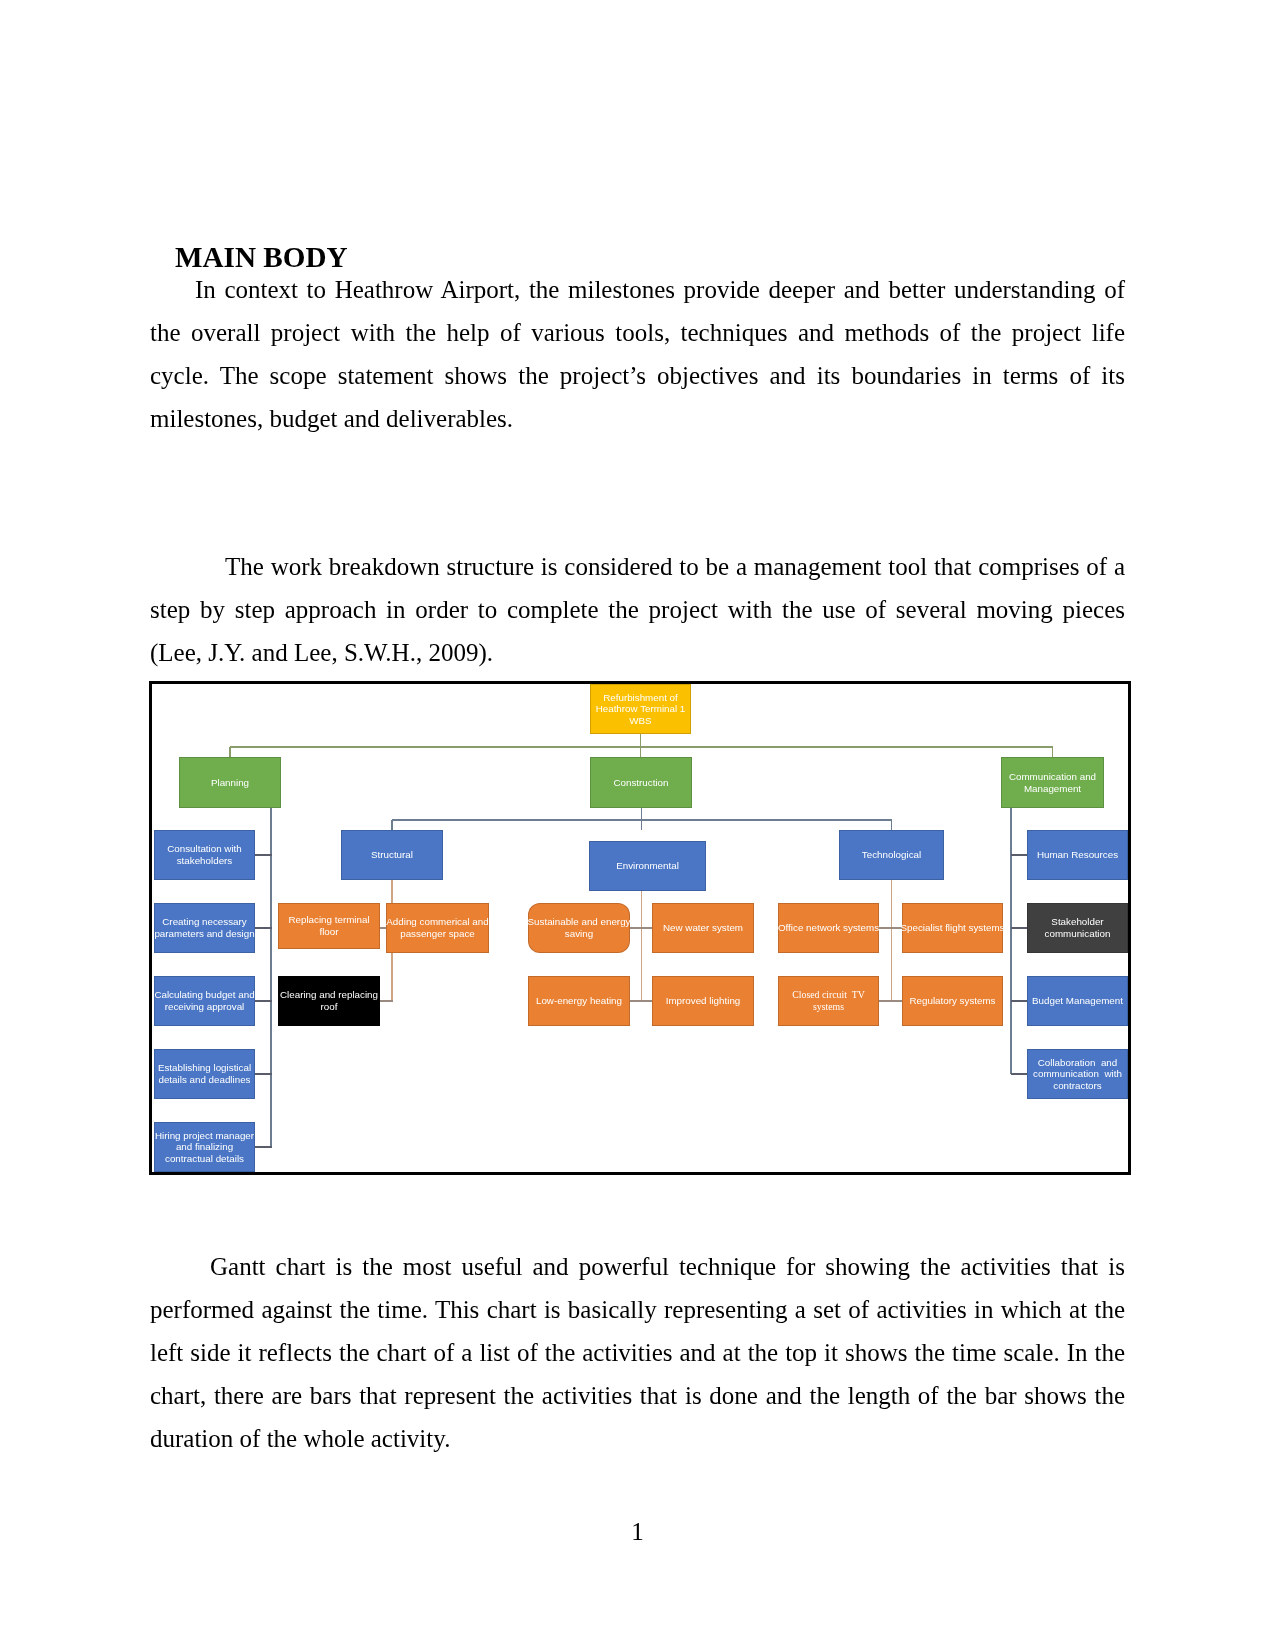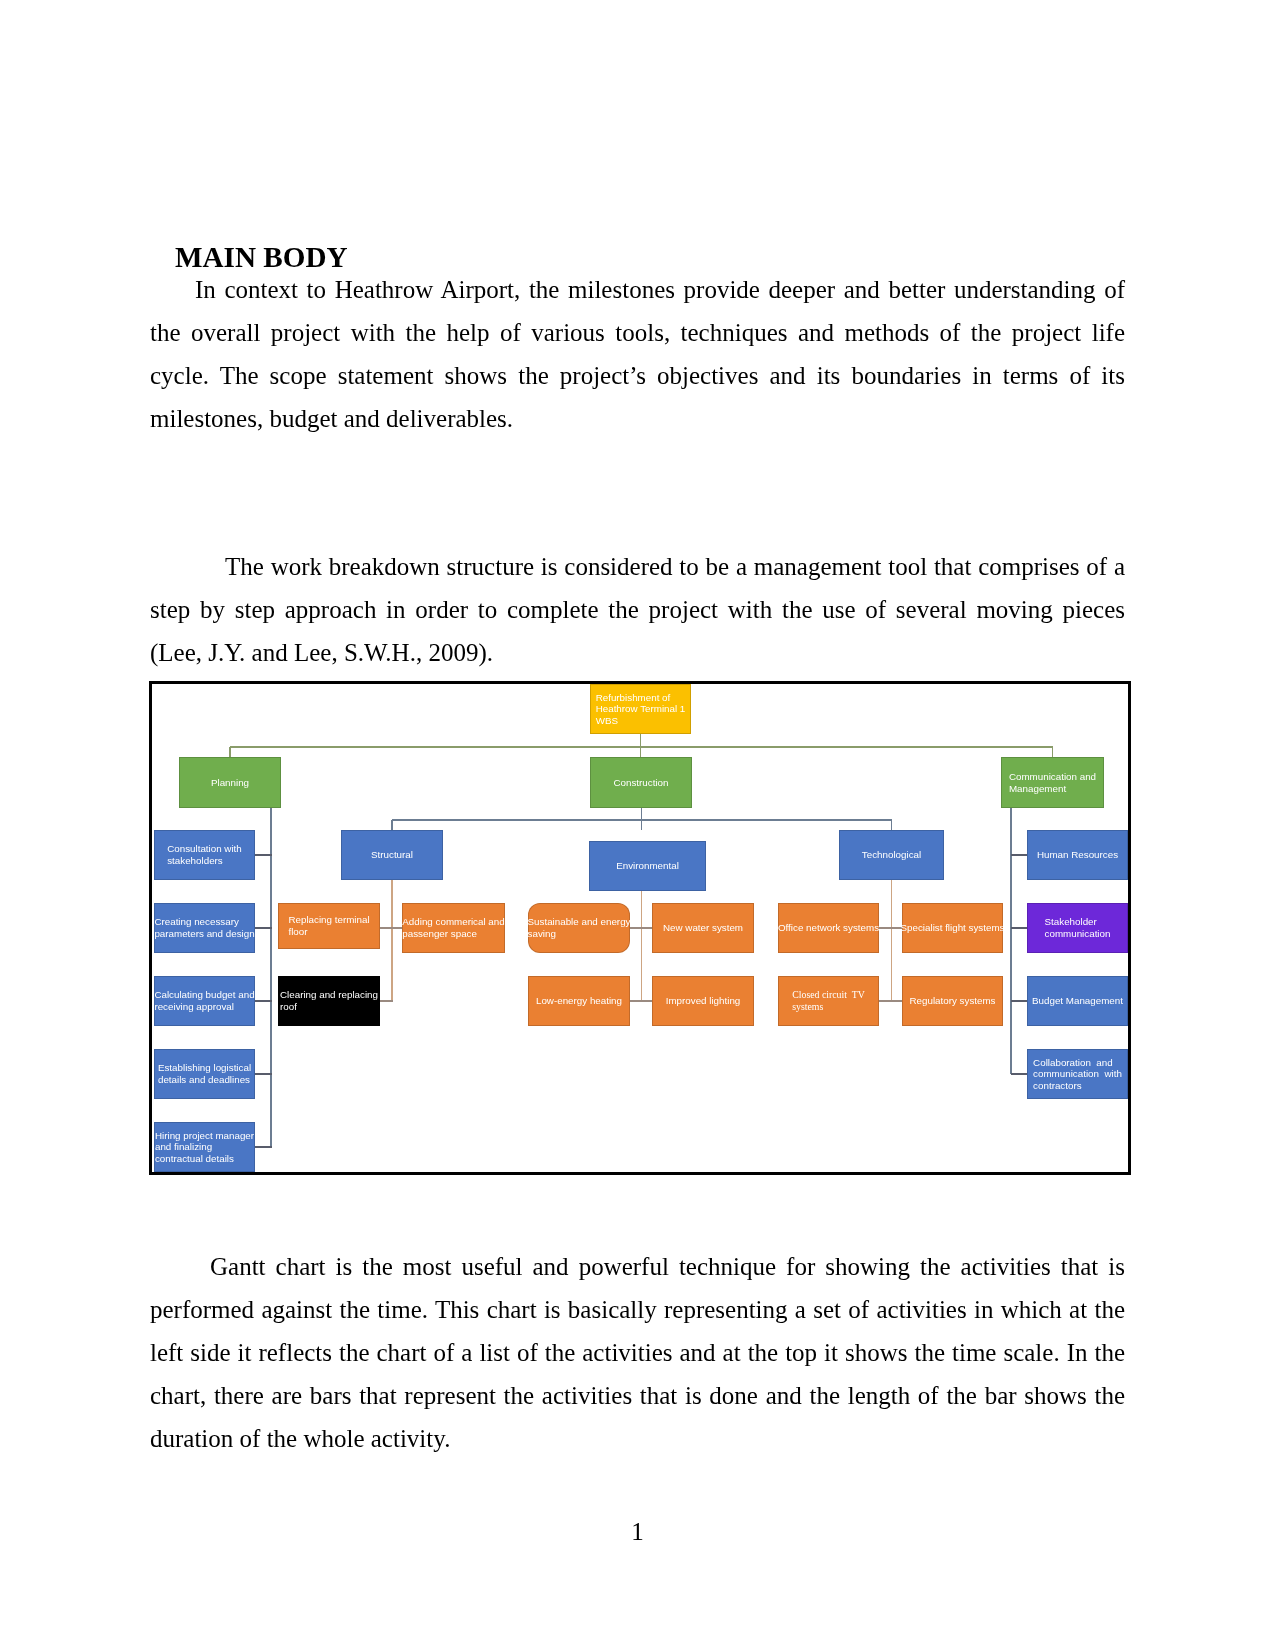--- a/index.html
+++ b/index.html
@@ -16,21 +16,21 @@
   .pagenum{position:absolute;left:0;top:1510px;width:1275px;text-align:center;
            font-size:25px;line-height:43px;color:#000;}
 
   
   .wbs{position:absolute;left:148.8px;top:680.8px;width:982.4px;height:494.4px;
        box-sizing:border-box;border:3.6px solid #000;background:#ffffff;}
   .wbs-in{position:absolute;left:-2.8px;top:-2.8px;width:982.4px;height:494.4px;}
   .wbs-in .node,.wbs-in .ln{position:absolute;}
   .node{position:absolute;box-sizing:border-box;display:flex;align-items:center;
         border:1px solid rgba(0,0,0,.17);
-        justify-content:center;color:#ffffff;
+        justify-content:center;text-align:center;color:#ffffff;
         font-family:"Liberation Sans",sans-serif;font-size:9.8px;line-height:11.6px;
         letter-spacing:0;overflow:visible;padding:0;white-space:pre;}
   .ln{position:absolute;}
 </style>
 </head>
 <body>
 
 <div class="page">
 
   <h2 class="sec" style="top:219px">MAIN BODY</h2>
@@ -74,32 +74,32 @@
         <div class="node n-lvl1" style="background: rgb(112, 174, 77); left: 852px; top: 76px; width: 103px; height: 51px;"><span>Communication and<br>Management</span></div>
         <div class="node n-lvl2" style="background: rgb(74, 118, 197); left: 5px; top: 149px; width: 101px; height: 50px;"><span>Consultation with<br>stakeholders</span></div>
         <div class="node n-lvl2" style="background: rgb(74, 118, 197); left: 5px; top: 222px; width: 101px; height: 50px;"><span>Creating necessary<br>parameters and design</span></div>
         <div class="node n-lvl2" style="background: rgb(74, 118, 197); left: 5px; top: 295px; width: 101px; height: 50px;"><span>Calculating budget and<br>receiving approval</span></div>
         <div class="node n-lvl2" style="background: rgb(74, 118, 197); left: 5px; top: 368px; width: 101px; height: 50px;"><span>Establishing logistical<br>details and deadlines</span></div>
         <div class="node n-lvl2" style="background: rgb(74, 118, 197); left: 5px; top: 441px; width: 101px; height: 50px;"><span>Hiring project manager<br>and finalizing<br>contractual details</span></div>
         <div class="node n-lvl2" style="background: rgb(74, 118, 197); left: 192px; top: 149px; width: 102px; height: 50px;"><span>Structural</span></div>
         <div class="node n-lvl2" style="background: rgb(74, 118, 197); left: 440px; top: 160px; width: 117px; height: 50px;"><span>Environmental</span></div>
         <div class="node n-lvl2" style="background: rgb(74, 118, 197); left: 690px; top: 149px; width: 105px; height: 50px;"><span>Technological</span></div>
         <div class="node n-leaf" style="background: rgb(234, 128, 50); left: 129px; top: 222px; width: 102px; height: 46px;"><span>Replacing terminal<br>floor</span></div>
-        <div class="node n-leaf" style="background: rgb(234, 128, 50); left: 253px; top: 222px; width: 103px; height: 50px;"><span>Adding commerical and<br>passenger space</span></div>
+        <div class="node n-leaf" style="background: rgb(234, 128, 50); left: 237px; top: 222px; width: 103px; height: 50px;"><span>Adding commerical and<br>passenger space</span></div>
         <div class="node n-leaf" style="background: #000000; left: 129px; top: 295px; width: 102px; height: 50px;"><span>Clearing and replacing<br>roof</span></div>
         <div class="node n-leaf" style="background: rgb(234, 128, 50); left: 379px; top: 222px; width: 102px; height: 50px; border-radius: 12px;"><span>Sustainable and energy<br>saving</span></div>
         <div class="node n-leaf" style="background: rgb(234, 128, 50); left: 503px; top: 222px; width: 102px; height: 50px;"><span>New water system</span></div>
         <div class="node n-leaf" style="background: rgb(234, 128, 50); left: 379px; top: 295px; width: 102px; height: 50px;"><span>Low-energy heating</span></div>
         <div class="node n-leaf" style="background: rgb(234, 128, 50); left: 503px; top: 295px; width: 102px; height: 50px;"><span>Improved lighting</span></div>
         <div class="node n-leaf" style="background: rgb(234, 128, 50); left: 629px; top: 222px; width: 101px; height: 50px;"><span>Office network systems</span></div>
         <div class="node n-leaf" style="background: rgb(234, 128, 50); left: 753px; top: 222px; width: 101px; height: 50px;"><span>Specialist flight systems</span></div>
         <div class="node n-leaf" style="background: rgb(234, 128, 50); left: 629px; top: 295px; width: 101px; height: 50px; font-family: Liberation Serif, serif;"><span>Closed circuit  TV<br>systems</span></div>
         <div class="node n-leaf" style="background: rgb(234, 128, 50); left: 753px; top: 295px; width: 101px; height: 50px;"><span>Regulatory systems</span></div>
         <div class="node n-lvl2" style="background: rgb(74, 118, 197); left: 878px; top: 149px; width: 101px; height: 50px;"><span>Human Resources</span></div>
-        <div class="node n-lvl2" style="background: #6d28d9; left: 878px; top: 222px; width: 101px; height: 50px;"><span>Stakeholder<br>communication</span></div>
+        <div class="node n-lvl2" style="background: #404040; left: 878px; top: 222px; width: 101px; height: 50px;"><span>Stakeholder<br>communication</span></div>
         <div class="node n-lvl2" style="background: rgb(74, 118, 197); left: 878px; top: 295px; width: 101px; height: 50px;"><span>Budget Management</span></div>
         <div class="node n-lvl2" style="background: rgb(74, 118, 197); left: 878px; top: 368px; width: 101px; height: 50px;"><span>Collaboration  and<br>communication  with<br>contractors</span></div>
       </div>
   </div>
 
   <p class="body" style="top:1244.7px;text-indent:60px">Gantt chart is the most useful and powerful technique for showing the activities that is performed against the time. This chart is basically representing a set of activities in which at the left side it reflects the chart of a list of the activities and at the top it shows the time scale. In the chart, there are bars that represent the activities that is done and the length of the bar shows the duration of the whole activity.</p>
 
   <div class="pagenum">1</div>
 </div>
 

